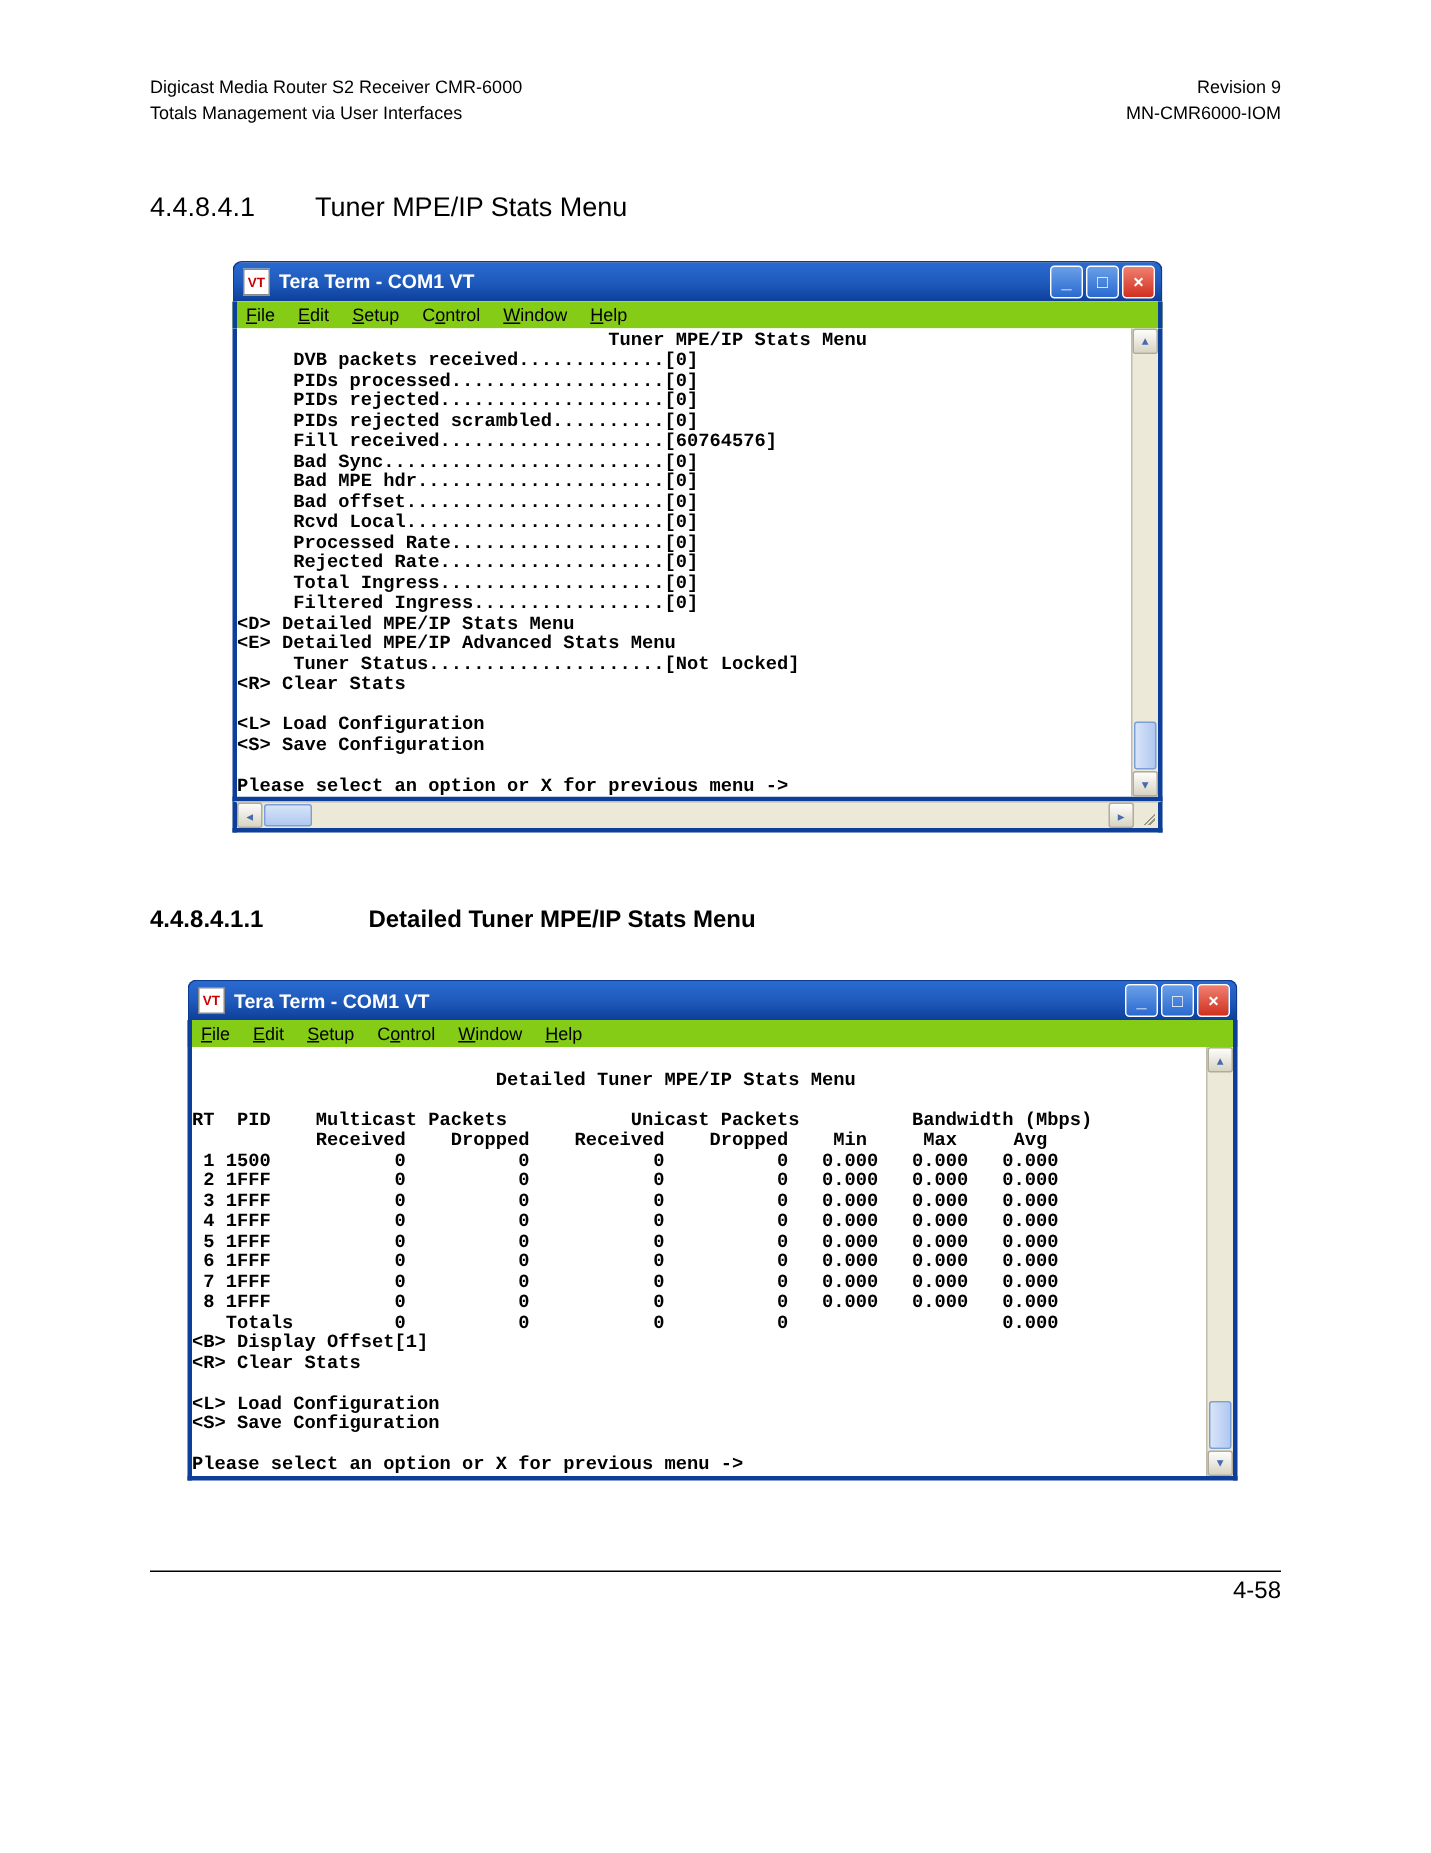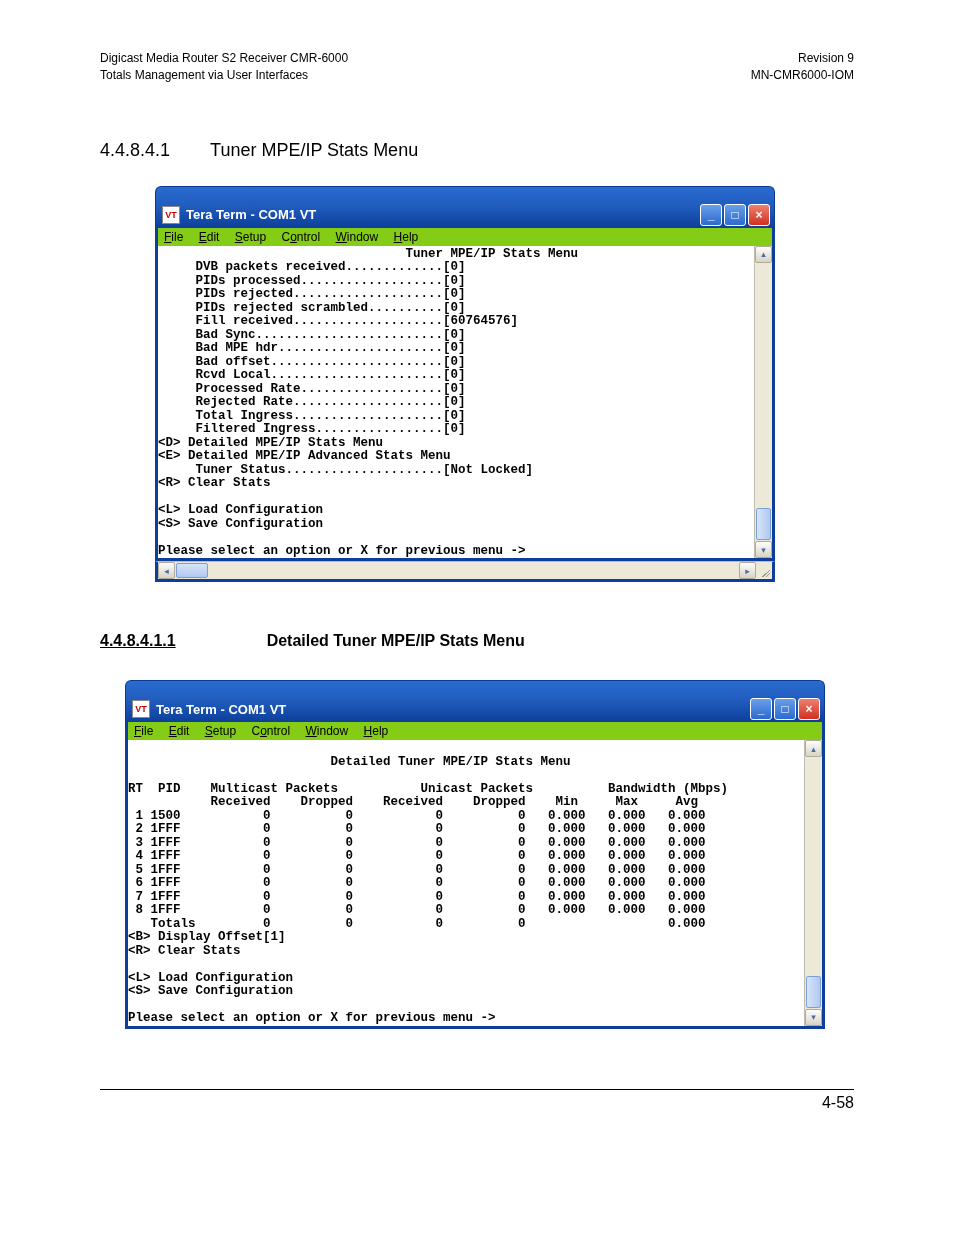--- a/index.html
+++ b/index.html
@@ -9,50 +9,50 @@
     font-size: 13px;
     color: #000;
     background: #fff;
     width: 954px;
     box-sizing: border-box;
   }
   .page-head {
     display: flex;
     justify-content: space-between;
     font-size: 12px;
-    margin-bottom: 56px;
+    margin-bottom: 44px;
     line-height: 1.4;
   }
   .page-head .left { text-align: left; }
   .page-head .right { text-align: right; }
   h2.section {
     font-size: 18px;
     font-weight: normal;
     margin: 20px 0 25px 0;
   }
   h2.section .num { margin-right: 40px; }
   h3.subsection {
     font-size: 16px;
     font-weight: bold;
     margin: 50px 0 30px 0;
   }
-  h3.subsection .num { margin-right: 91px; text-decoration: underline; }
+  h3.subsection .num { margin-right: 70px; }
   .window {
     margin: 0 auto 20px auto;
     border: none;
     background: #fff;
   }
   .window.narrow { width: 620px; margin-left: 55px; }
   .window.wide { width: 700px; margin-left: 25px; }
   .titlebar {
     background: linear-gradient(to bottom, #2a6ad0 0%, #1f5bbc 50%, #0d3f9a 100%);
     color: #fff;
     font-weight: bold;
     font-size: 13px;
-    padding: 18px 4px 3px 6px;
+    padding: 3px 4px 3px 6px;
     display: flex;
     align-items: center;
     border: 1px solid #0b3a8f;
     border-bottom: none;
     border-radius: 6px 6px 0 0;
     height: 20px;
   }
   .titlebar .app-icon {
     width: 16px; height: 16px;
     background: #fff;

